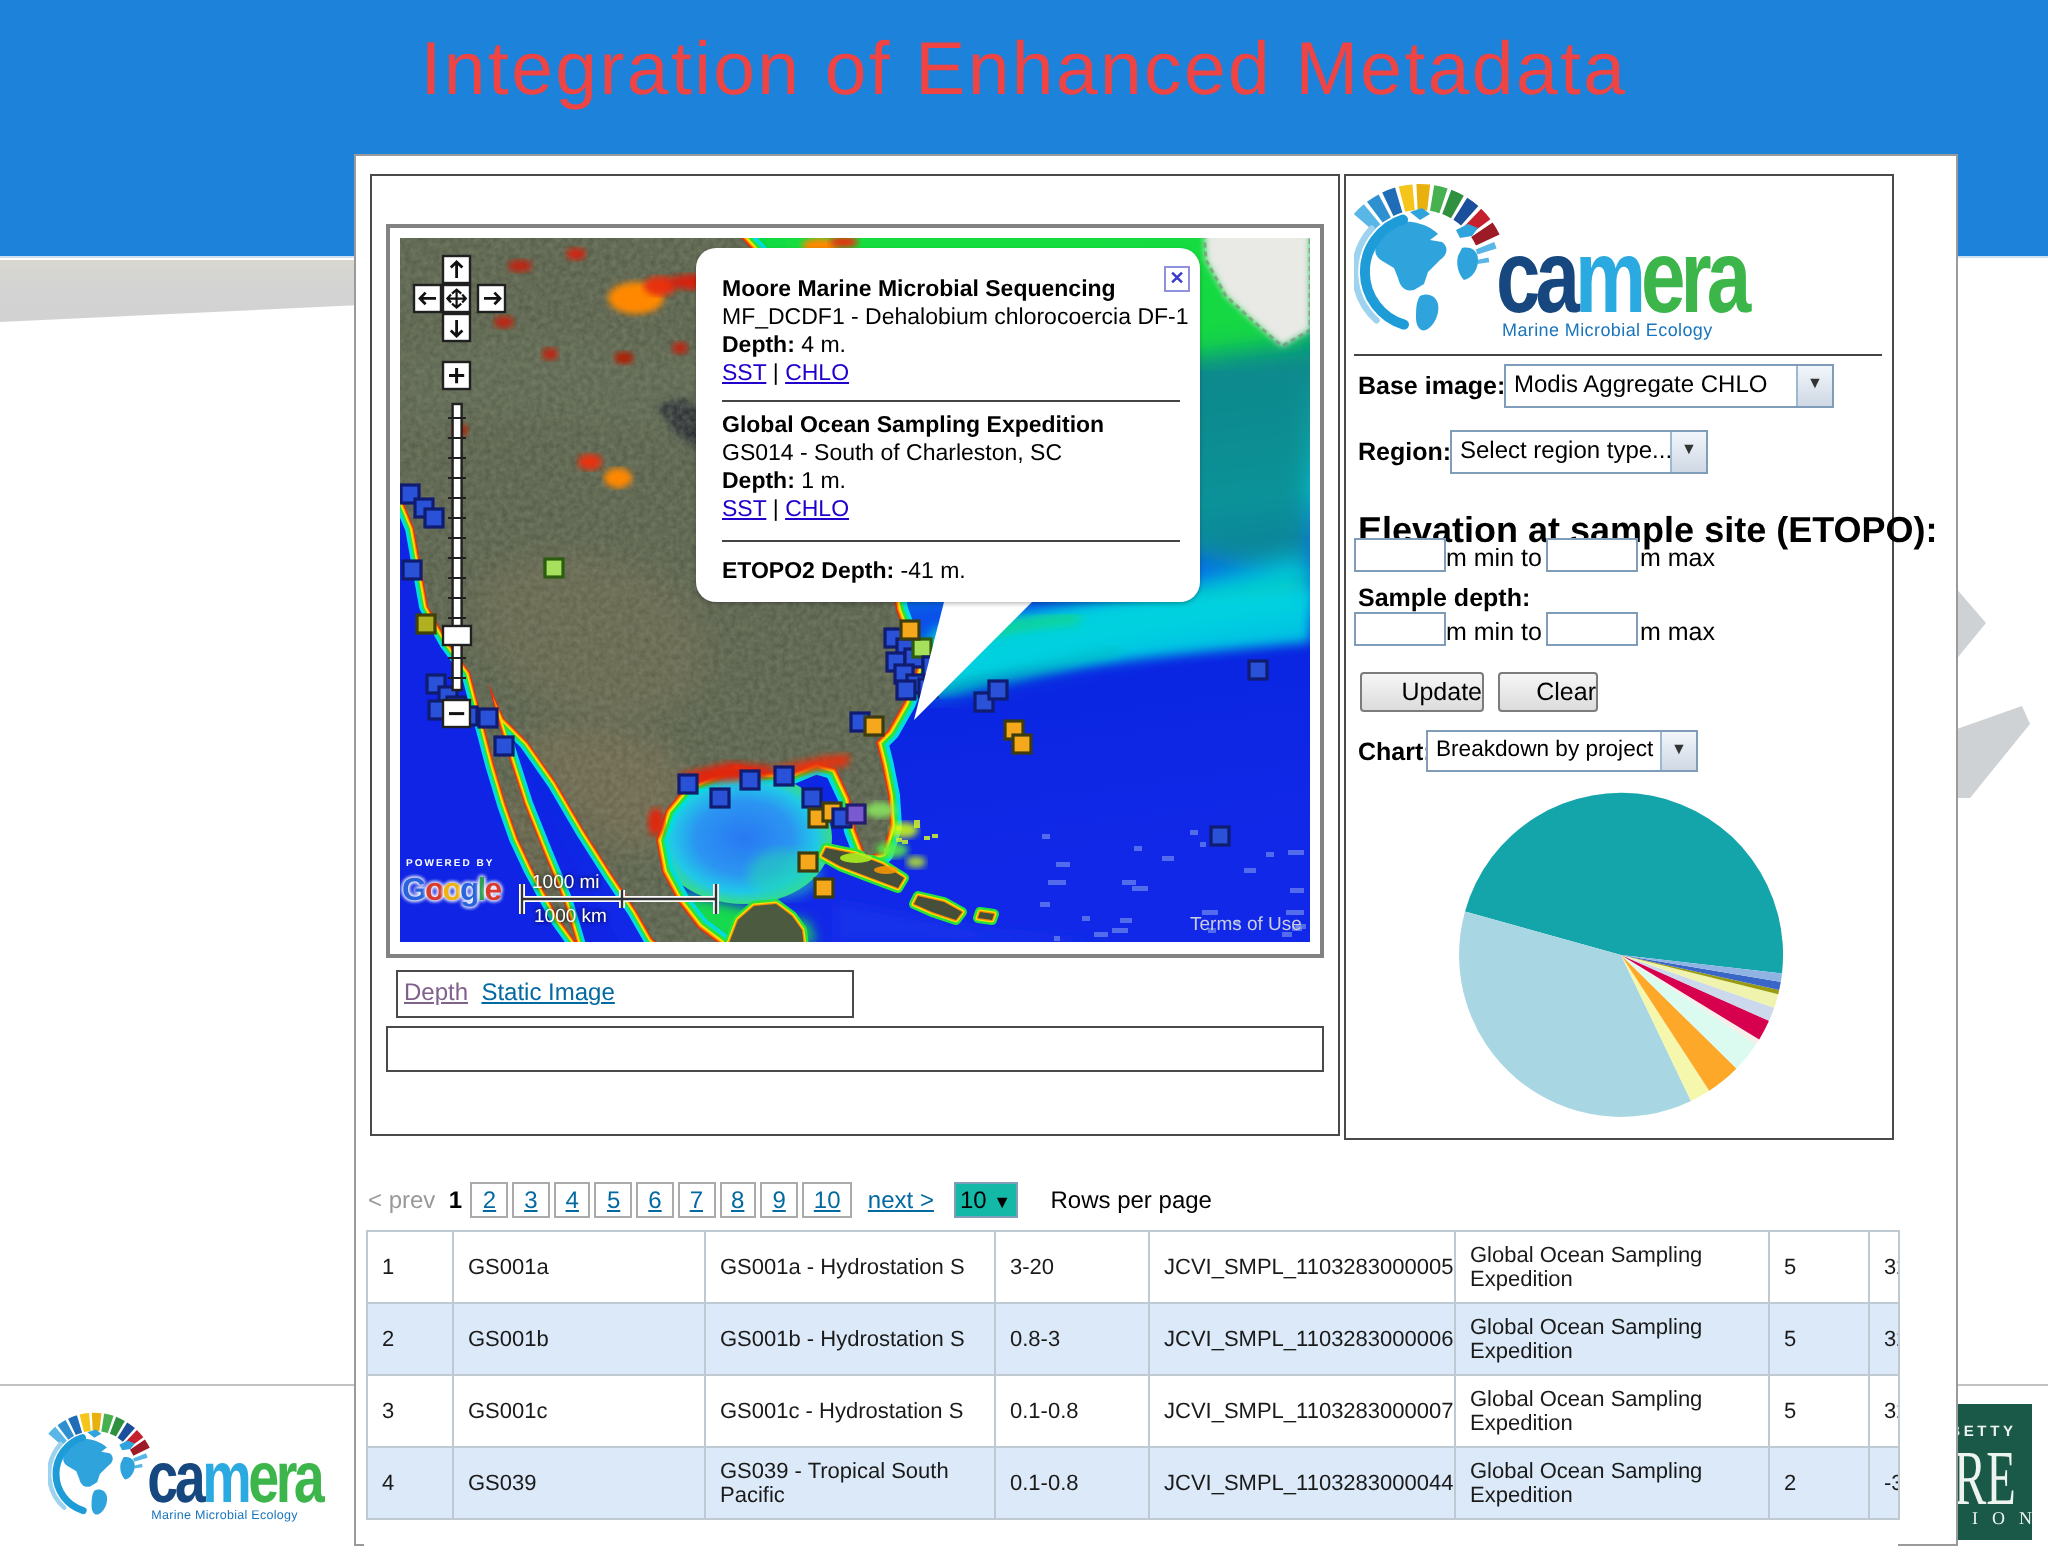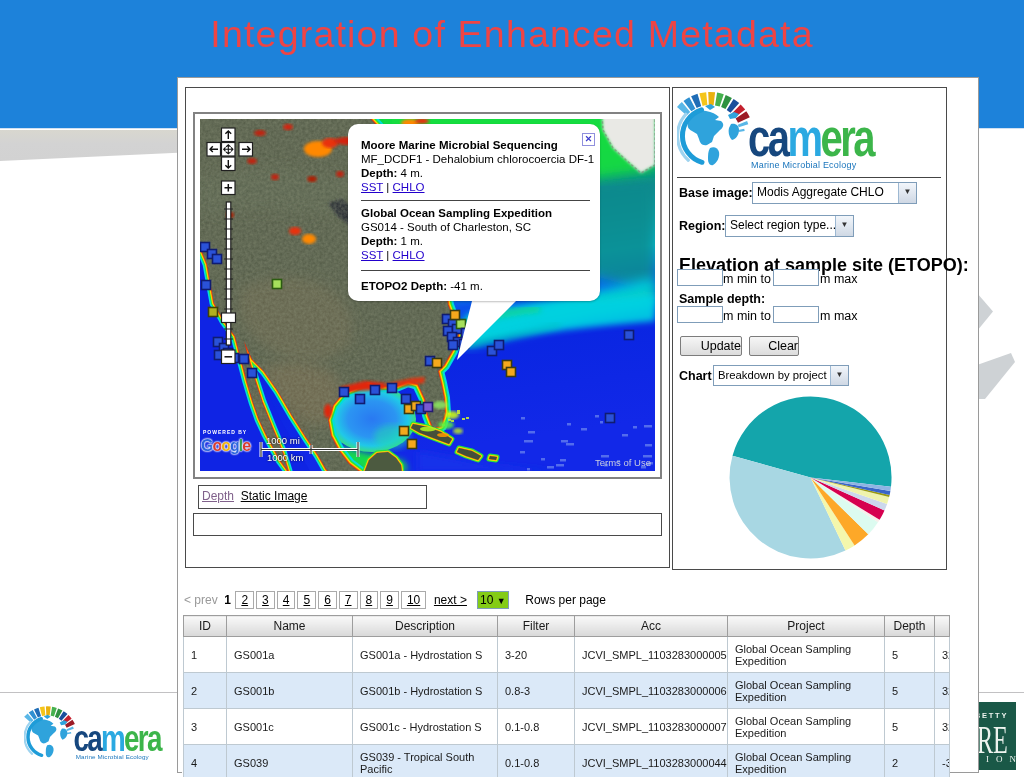--- a/index.html
+++ b/index.html
@@ -21,21 +21,21 @@
 #moore .on{position:absolute;right:-7px;top:52px;font-size:9px;font-family:"Liberation Serif",serif;letter-spacing:7px;white-space:nowrap;transform:scaleX(1.001);transform-origin:100% 0;}
 
 #frame{left:177px;top:77px;width:800px;height:694px;background:#fff;border:1px solid #9a9a9a;}
 #shot{left:182px;top:82px;width:767px;height:695px;background:#fff;overflow:hidden;}
 #leftbox{left:185px;top:87px;width:483px;height:479px;border:1px solid #4a4a4a;background:#fff;}
 #rightbox{left:672px;top:87px;width:273px;height:481px;border:1px solid #4a4a4a;background:#fff;}
 #mappanel{left:193px;top:112px;width:465px;height:363px;border:2px solid #828282;background:#fff;}
 #mapimg{left:200px;top:119px;width:455px;height:352px;overflow:hidden;}
 #legendbox{left:198px;top:485px;width:227px;height:22px;border:1px solid #4a4a4a;font-size:12px;}
 #emptybox{left:193px;top:513px;width:467px;height:21px;border:1px solid #4a4a4a;}
-a.lnk{color:#000000;text-decoration:underline;}
+a.lnk{color:#0369a1;text-decoration:underline;}
 a.vis{color:#80618b;text-decoration:underline;}
 
 #pager{left:184px;top:591px;width:600px;height:20px;font-size:12px;color:#000;}
 .pgbox{display:inline-block;border:1px solid #aaa;padding:1px 5px;margin:0 1px;}
 
 #dtable{left:183px;top:615px;width:766px;border-collapse:collapse;font-size:11px;color:#1a1a1a;table-layout:fixed;}
 #dtable th{background:linear-gradient(#f9f9f9,#d8d8d8);border:1px solid #9d9d9d;
   font-weight:normal;height:20px;font-size:12px;padding:0 2px;overflow:hidden;}
 #dtable td{border:1px solid #bec9d1;padding:2px 0 2px 7px;height:31px;overflow:hidden;white-space:nowrap;}
 #dtable td.wr{white-space:normal;}
@@ -447,45 +447,35 @@
 <path d="M81.5,81.5 L158.1,107.9 A81,81 0 0 0 160.1,101.1 Z" fill="#eff3ad"></path>
 <path d="M81.5,81.5 L160.1,101.1 A81,81 0 0 0 160.6,99.0 Z" fill="#9a9a10"></path>
 <path d="M81.5,81.5 L160.6,99.0 A81,81 0 0 0 161.4,94.9 Z" fill="#3a66c8"></path>
 <path d="M81.5,81.5 L161.4,94.9 A81,81 0 0 0 162.0,90.7 Z" fill="#8fb4e3"></path>
 </svg></div>
 
 <div id="pager" class="abs">
  <span style="color:#999;">&lt; prev</span>&nbsp; <b>1</b>
  <span class="pgbox"><a class="lnk" href="#">2</a></span><span class="pgbox"><a class="lnk" href="#">3</a></span><span class="pgbox"><a class="lnk" href="#">4</a></span><span class="pgbox"><a class="lnk" href="#">5</a></span><span class="pgbox"><a class="lnk" href="#">6</a></span><span class="pgbox"><a class="lnk" href="#">7</a></span><span class="pgbox"><a class="lnk" href="#">8</a></span><span class="pgbox"><a class="lnk" href="#">9</a></span><span class="pgbox"><a class="lnk" href="#">10</a></span>
  &nbsp;<a class="lnk" href="#">next &gt;</a>&nbsp;&nbsp;
- <span style="border:1px solid #7f9db9;background:#84cc16;padding:1px 2px;">10 <span style="font-size:9px;">▼</span></span>
+ <span style="border:1px solid #7f9db9;background:#14b8a6;padding:1px 2px;">10 <span style="font-size:9px;">▼</span></span>
  &nbsp;&nbsp;&nbsp;&nbsp;Rows per page
 </div>
 <table id="dtable" class="abs">
 <colgroup>
       <col style="width:43px;">
       <col style="width:126px;">
       <col style="width:145px;">
       <col style="width:77px;">
       <col style="width:153px;">
       <col style="width:157px;">
       <col style="width:50px;">
       <col style="width:15px;">
     </colgroup>
 <tbody>
-      <tr>
-        <th>ID</th>
-        <th>Name</th>
-        <th>Description</th>
-        <th>Filter</th>
-        <th>Acc</th>
-        <th>Project</th>
-        <th>Depth</th>
-        <th></th>
-      </tr>
 <tr>
         <td>1</td>
         <td>GS001a</td>
         <td>GS001a - Hydrostation S</td>
         <td>3-20</td>
         <td>JCVI_SMPL_1103283000005</td>
         <td class="wr">Global Ocean Sampling Expedition</td>
         <td>5</td>
         <td>32</td>
       </tr>

